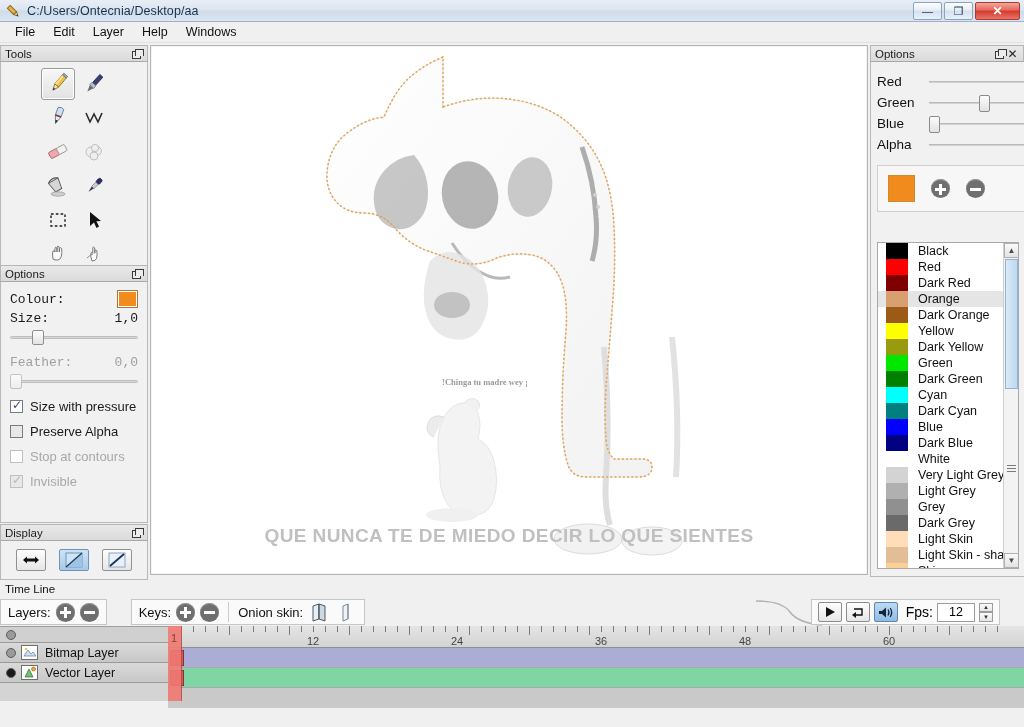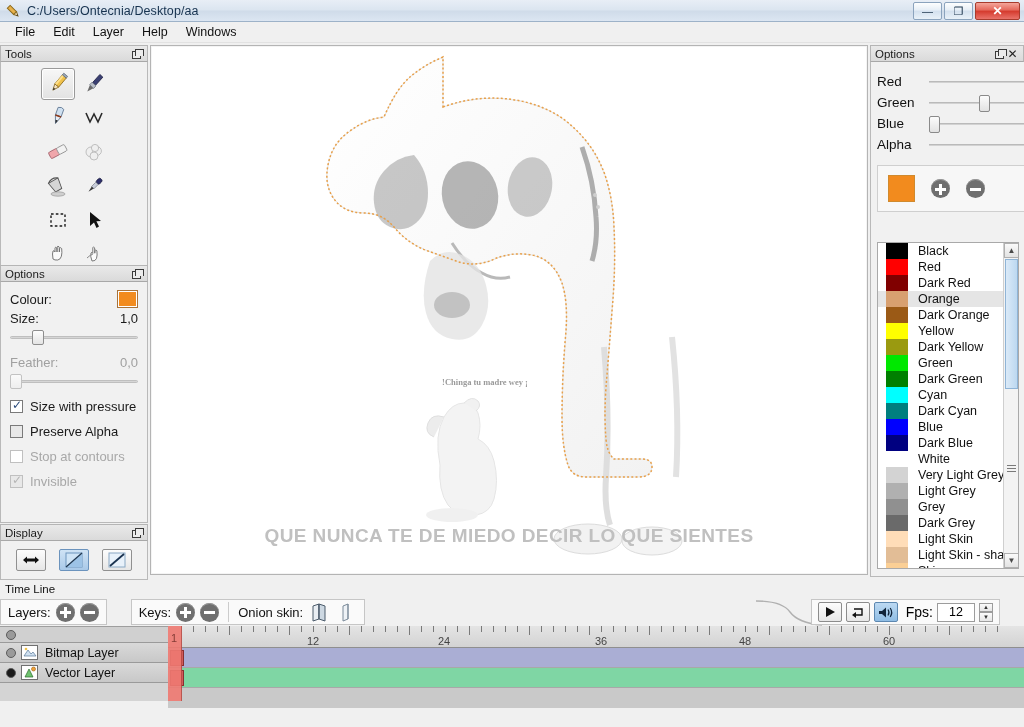--- a/index.html
+++ b/index.html
@@ -83,21 +83,21 @@
   }
   .tool-btn svg { display:block; }
 
   
   .options-panel { position:absolute; left:0; top:265px; width:148px; height:258px; }
   .options-body {
     position:absolute; left:0; top:17px; width:148px; height:241px;
     background:#f1f1f1; border:1px solid #b9b9b9; border-top:none;
     padding:8px 9px 0 9px;
   }
-  .opt-row { display:flex; align-items:center; justify-content:space-between; margin-bottom:3px; }
+  .opt-row { display:flex; align-items:center; justify-content:space-between; margin-bottom:3px;font-family:Liberation Mono, monospace; }
   .opt-label { font-size:13px; color:#1a1a1a; }
   .opt-label.dim { color:#a0a0a0; }
   .opt-val { font-size:13px; color:#1a1a1a; }
   .opt-val.dim { color:#a0a0a0; }
   .swatch {
     width:21px; height:18px; background:#f28b1e;
     border:1px solid #a9733a; box-shadow: inset 0 0 0 1px #fff;
   }
   .slider { position:relative; height:16px; margin:1px 0 10px 0; }
   .slider .groove {
@@ -889,21 +889,21 @@
         <div class="tick" style="left:733px; height:6px"></div>
         <div class="tick" style="left:745px; height:6px"></div>
         <div class="tick" style="left:757px; height:6px"></div>
         <div class="tick" style="left:769px; height:6px"></div>
         <div class="tick" style="left:781px; height:9px"></div>
         <div class="tick" style="left:793px; height:6px"></div>
         <div class="tick" style="left:805px; height:6px"></div>
         <div class="tick" style="left:817px; height:6px"></div>
         <div class="tick" style="left:829px; height:6px"></div>
         <div class="ruler-num" style="left:145px">12</div>
-        <div class="ruler-num" style="left:276px">24</div>
+        <div class="ruler-num" style="left:289px">24</div>
         <div class="ruler-num" style="left:433px">36</div>
         <div class="ruler-num" style="left:577px">48</div>
         <div class="ruler-num" style="left:721px">60</div>
       </div>
 
       <div class="tl-rows">
         <div class="tl-row">
           <div class="bar" style="background:#aaaed4"></div>
           <div class="keyframe"></div>
         </div>

